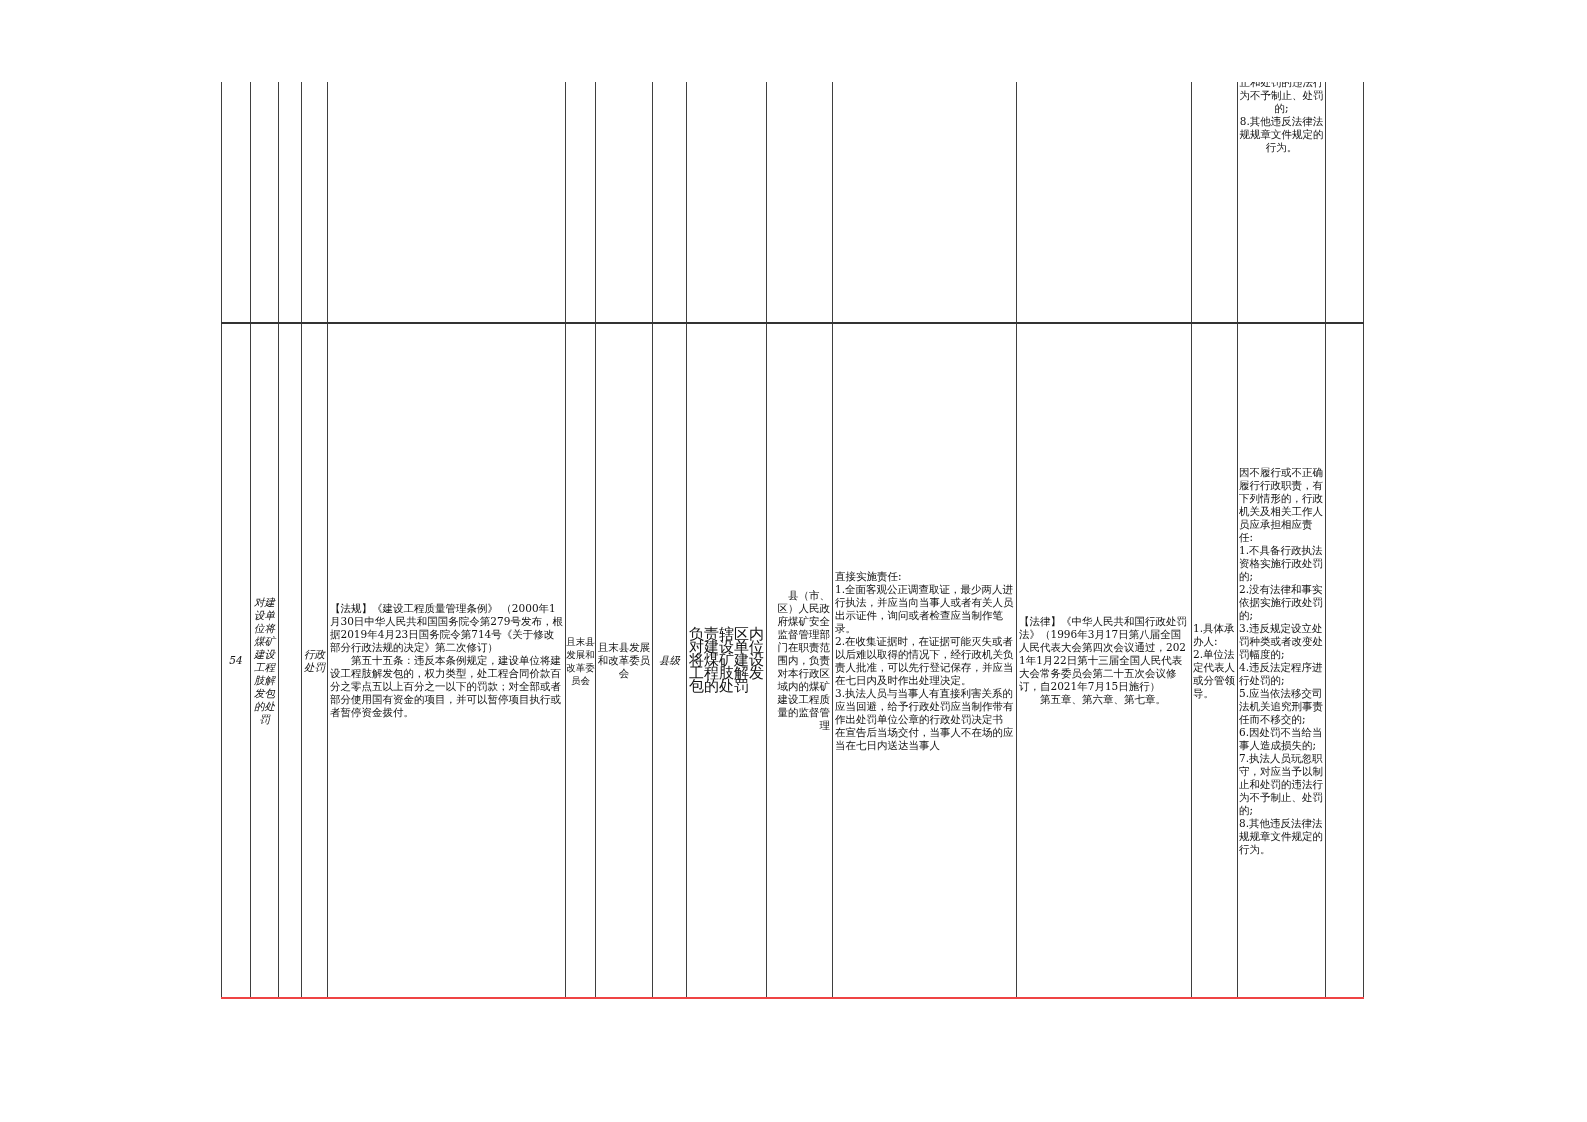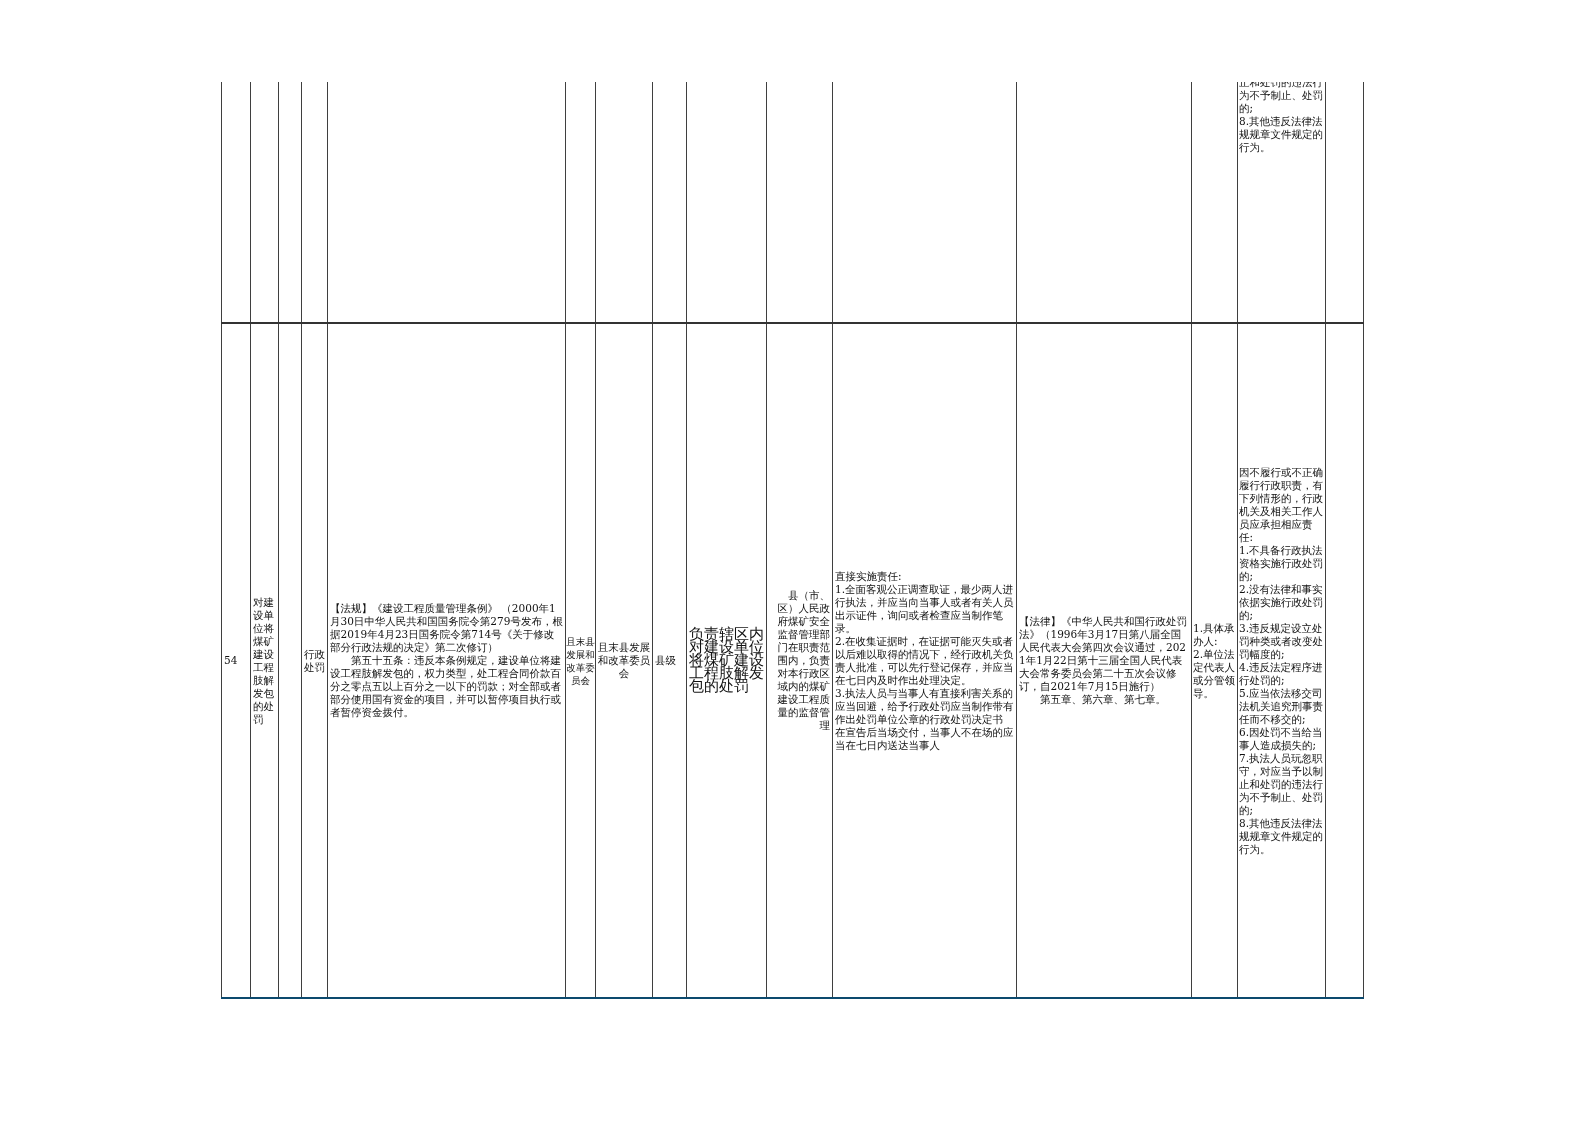--- a/index.html
+++ b/index.html
@@ -18,31 +18,31 @@
     padding:1px 2px;
     font-size:10.5px;line-height:13px;
     vertical-align:middle;
     overflow:hidden;
     word-break:break-all;
   }
   th{font-weight:bold;text-align:center;}
   th.left{text-align:left;}
   tr.header-row th{border-bottom:none;height:31px;}
   tr.partial-row td{border-top:none;border-bottom:2px solid #333;height:238px;}
-  tr.main-row td{height:671px;border-bottom:2px solid #0c4a6e;}
-  .center{text-align:left;}
+  tr.main-row td{height:671px;border-bottom:2px solid #ef4444;}
+  .center{text-align:center;font-style:italic;}
   .left{text-align:left;}
   .pre{white-space:pre-wrap;}
   th.subitem{position:relative;overflow:visible;}
   .clip-bottom{
     position:absolute;top:2px;left:4px;right:4px;height:46px;
     overflow:hidden;font-weight:bold;text-align:center;line-height:13px;
   }
   td.tail-cell{vertical-align:top;}
-  .tail-inner{margin-top:-7px;white-space:pre-wrap;text-align:left;}
+  .tail-inner{margin-top:-7px;white-space:pre-wrap;text-align:center;}
   .tight{padding:1px 1px;}
   td.subject{padding:1px 0;font-size:9.5px;text-align:center;}
   td.agency{padding:1px 0;text-align:center;}
   td.duty{padding:1px 2px;text-align:right;}
   td.authority{font-size:15px;text-align:left;}
 </style>
 </head>
 <body>
 
 <div class="page">

